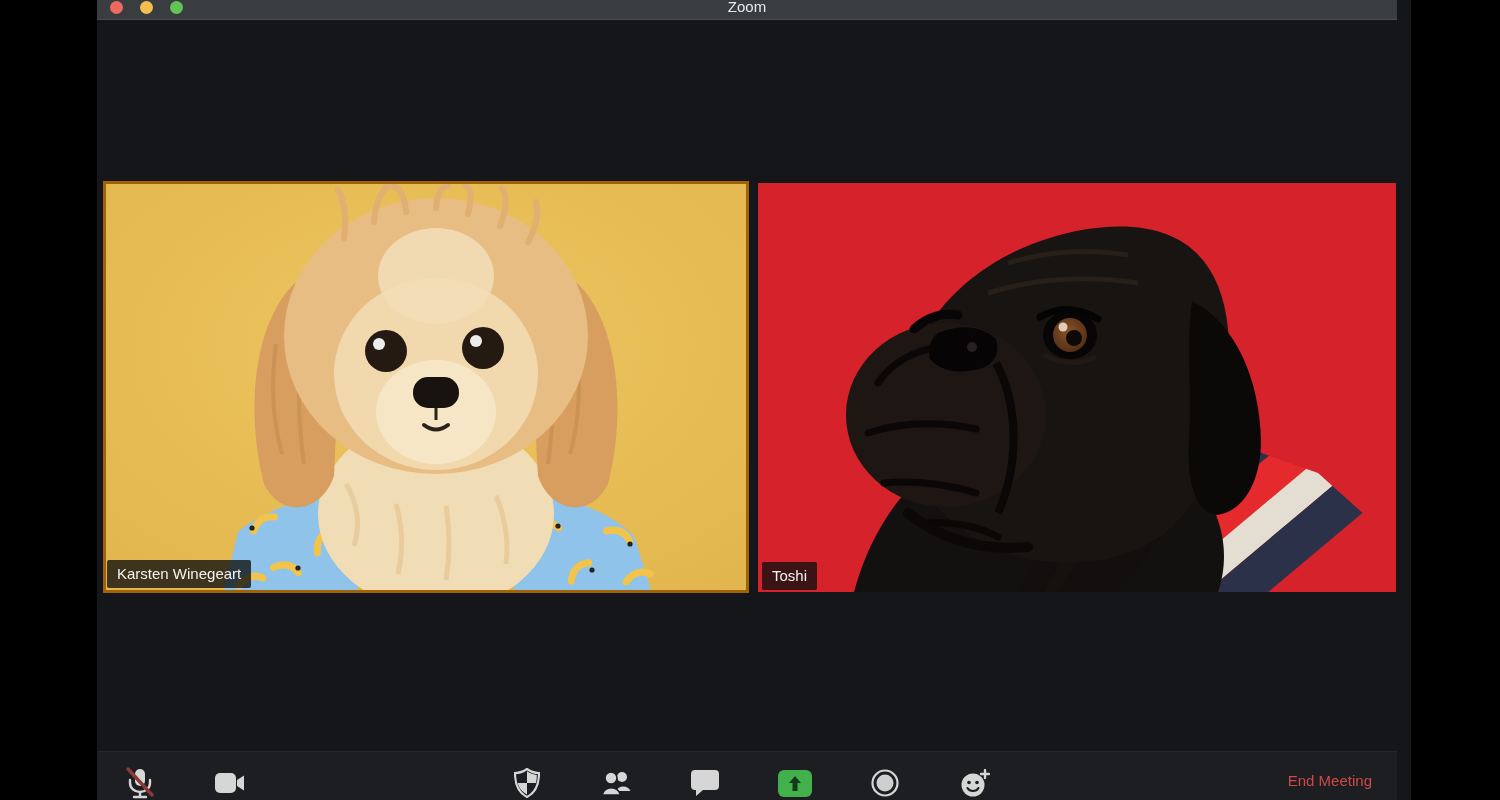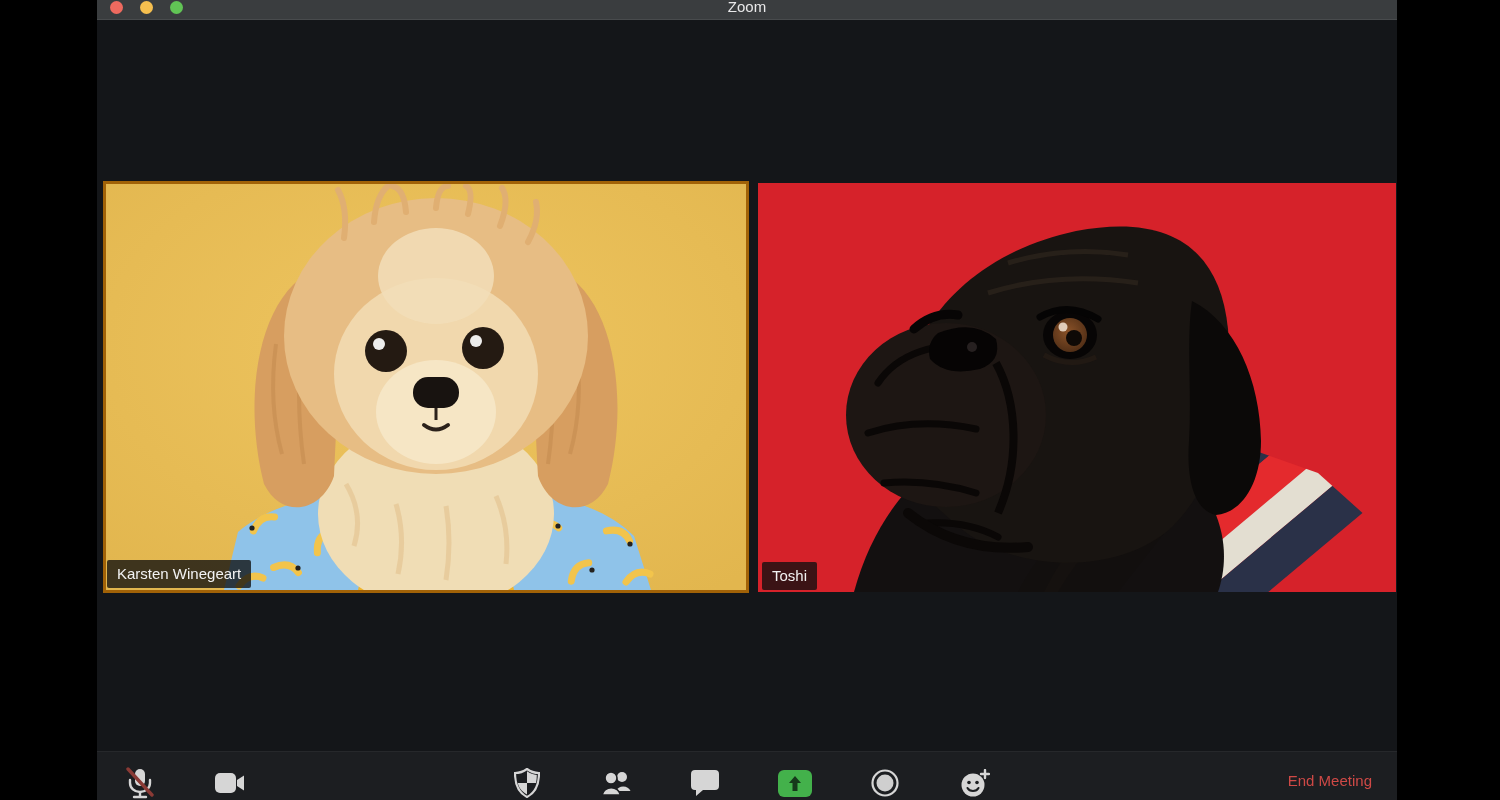--- a/index.html
+++ b/index.html
@@ -1,18 +1,18 @@
 <!DOCTYPE html>
 <html><head>
 <meta charset="utf-8">
 <style>
   html,body{margin:0;padding:0;background:#000;width:1500px;height:800px;overflow:hidden;
     font-family:"Liberation Sans", sans-serif;-webkit-font-smoothing:antialiased;}
   .stage{position:relative;width:1500px;height:800px;background:#000;}
-  .window{position:absolute;left:97px;top:0;width:1300px;height:800px;background:#141619;}
+  .window{position:absolute;left:97px;top:0;width:1300px;height:800px;background:#141619;padding-left:14px;}
 
   
   .titlebar{position:absolute;left:0;top:0;width:1300px;height:19px;background:#3a3d3f;
     border-bottom:1px solid #484b4d;}
   .titlebar .title{position:absolute;left:0;right:0;top:-2px;text-align:center;color:#e9e9ea;
     font-size:15px;font-weight:500;}
   .tl{position:absolute;top:1px;width:13px;height:13px;border-radius:50%;}
   .tl.red{left:13px;background:#ee6a5f;}
   .tl.yellow{left:43px;background:#f5bf4f;}
   .tl.green{left:73px;background:#61c455;}

